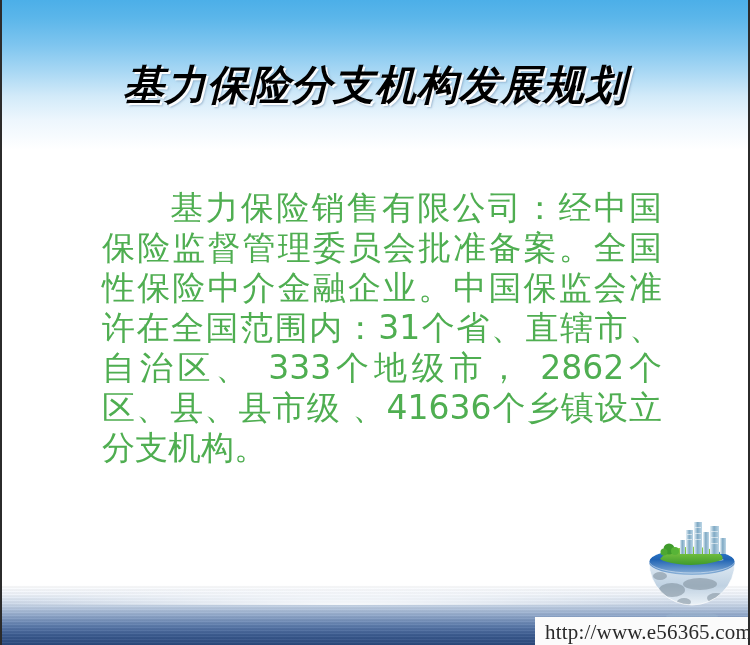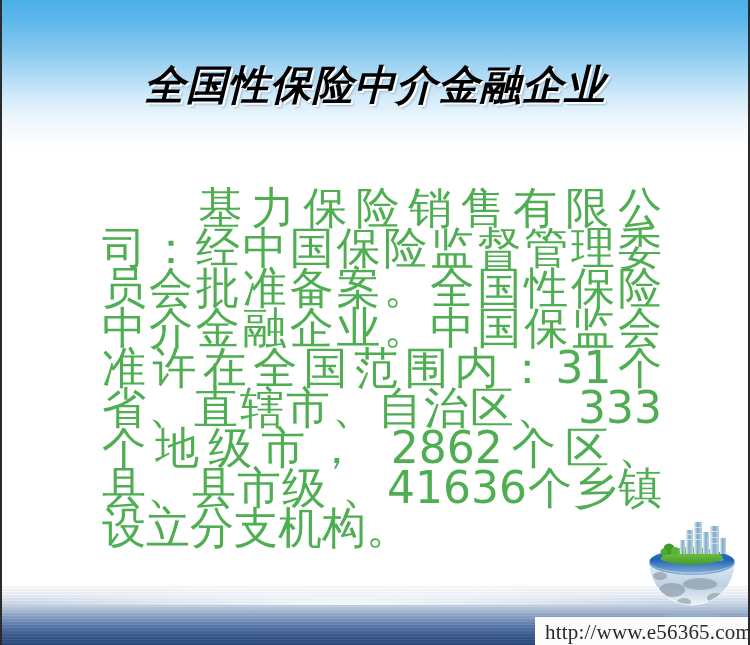--- a/index.html
+++ b/index.html
@@ -82,21 +82,21 @@
     white-space: nowrap;
   }
 
   
   .body-text {
     position: absolute;
     left: 100px;
     top: 188px;
     width: 560px;
     color: #4fae51;
-    font-size: 44px;
+    font-size: 33px;
     line-height: 40px;
     font-weight: normal;
     letter-spacing: 0px;
     text-align: justify;
     text-justify: inter-character;
     font-family: "DejaVu Sans", "Liberation Sans", sans-serif;
   }
   .body-text .indent { display: inline-block; width: 2em; }
 
   
@@ -130,21 +130,21 @@
     white-space: nowrap;
   }
 </style>
 </head>
 <body>
 
 <div id="slide">
 
   <div class="sky"></div>
 
-  <div class="title">全国性保险中介金融企业</div>
+  <div class="title">基力保险分支机构发展规划</div>
 
   <div class="body-text"><span class="indent"></span><span>基力保险销售有限公司：经中国保险监督管理委员会批准备案。全国性保险中介金融企业。中国保监会准许在全国范围内：31个省、直辖市、自治区、 333个地级市， 2862个区、县、县市级 、41636个乡镇设立分支机构。</span></div>
 
   <div class="sea"></div>
   <div class="sea-glow"></div>
 
   <div class="globe">
     <svg viewBox="0 0 100 104" xmlns="http://www.w3.org/2000/svg">
       <defs>
         <linearGradient id="gWater" x1="0" y1="0" x2="0" y2="1">

